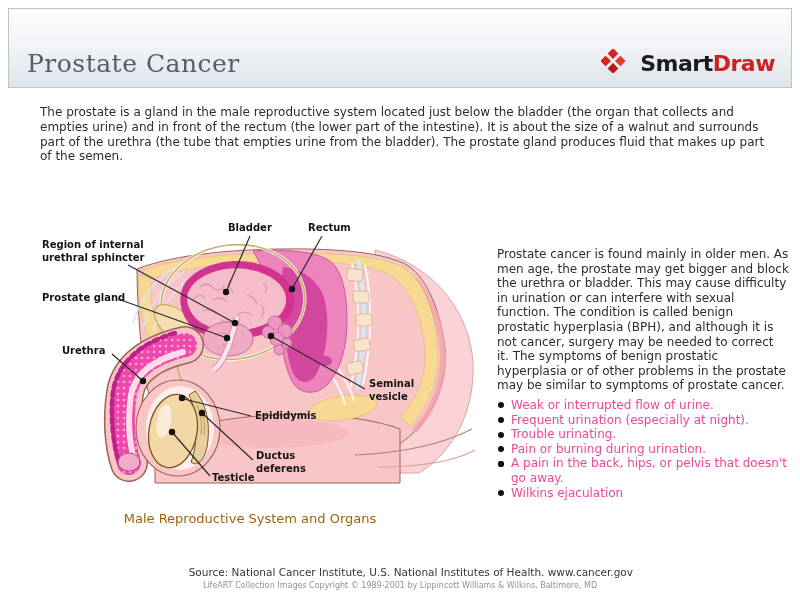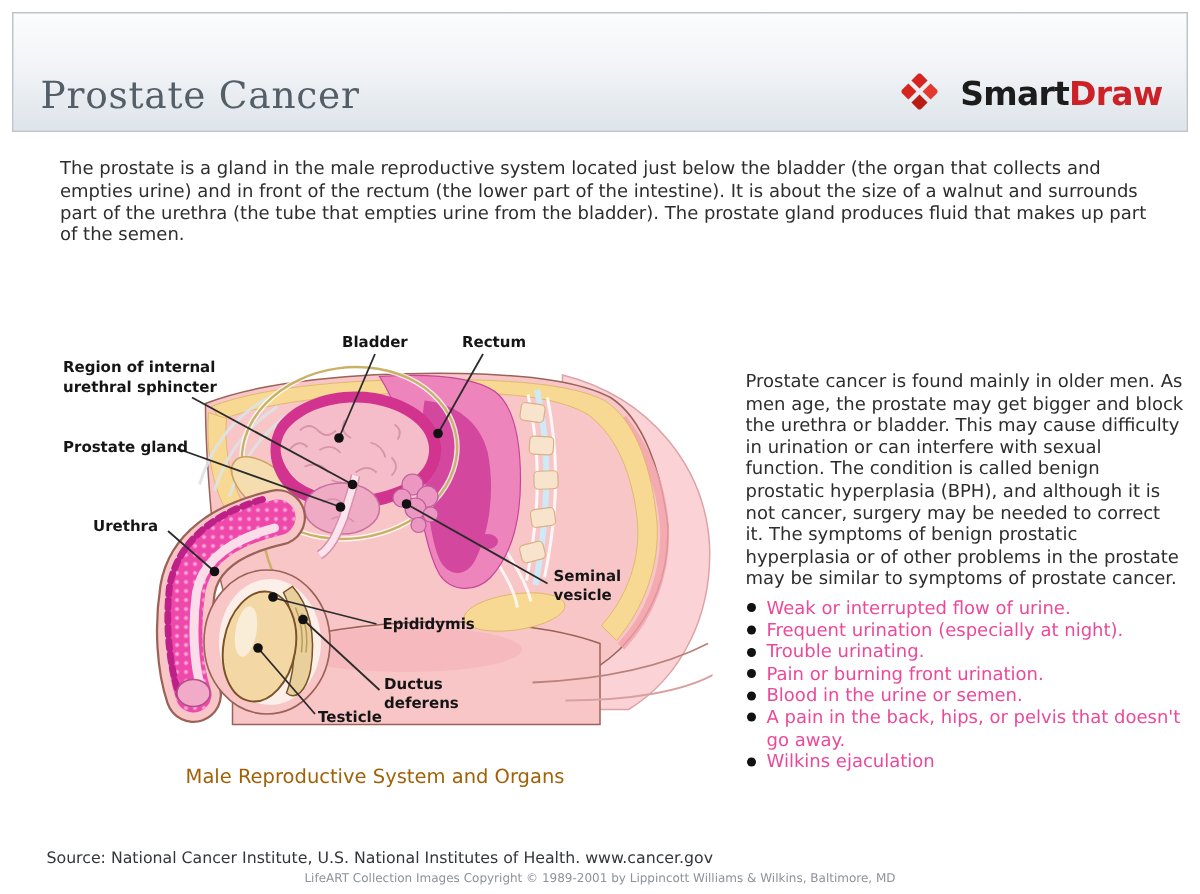--- a/index.html
+++ b/index.html
@@ -24,22 +24,22 @@
   .signs-list li{position:relative;padding-left:14px;font-size:12px;line-height:14.6px;color:#ec4899;}
   .bullet{position:absolute;left:1px;top:4.5px;width:6px;height:6px;border-radius:50%;background:#111;}
   
   .figure{position:absolute;left:25px;top:205px;width:450px;height:330px;}
   .fig-caption{position:absolute;left:50px;top:511px;width:400px;text-align:center;
       font-size:13px;font-weight:normal;color:#a16207;}
   .fig-label{font-family:"DejaVu Sans",sans-serif;font-size:10px;font-weight:bold;fill:#151515;}
   .leader{stroke:#2b2b2b;stroke-width:1.2;fill:none;}
   .mdot{fill:#111;}
   
-  .footer-source{position:absolute;left:0;top:566px;width:633px;text-align:left;
-      font-size:10.5px;color:#33363b;padding-left:31px;}
+  .footer-source{position:absolute;left:0;top:566px;width:633px;text-align:right;
+      font-size:10.5px;color:#33363b;}
   .footer-copy{position:absolute;left:0;top:581px;width:800px;text-align:center;
       font-size:8px;color:#8d929b;}
 </style>
 </head>
 <body>
 
 <div id="page">
 
   <div class="header-bar">
     <div class="page-title">Prostate Cancer</div>
@@ -219,22 +219,22 @@
   </svg>
 
   <div class="fig-caption">Male Reproductive System and Organs</div>
 
   <div class="rightcol">
     <div class="info-par">Prostate cancer is found mainly in older men. As men age, the prostate may get bigger and block the urethra or bladder. This may cause difficulty in urination or can interfere with sexual function. The condition is called benign prostatic hyperplasia (BPH), and although it is not cancer, surgery may be needed to correct it. The symptoms of benign prostatic hyperplasia or of other problems in the prostate may be similar to symptoms of prostate cancer.</div>
     <ul class="signs-list">
       <li><span class="bullet"></span><span>Weak or interrupted flow of urine.</span></li>
       <li><span class="bullet"></span><span>Frequent urination (especially at night).</span></li>
       <li><span class="bullet"></span><span>Trouble urinating.</span></li>
-      <li><span class="bullet"></span><span>Pain or burning front urination.</span></li>
-      <li><span class="bullet"></span><span>Blood in the urine or semen.</span></li>
+      <li><span class="bullet"></span><span>Pain or burning during urination.</span></li>
+      <li><span class="bullet"></span></li>
       <li><span class="bullet"></span><span>A pain in the back, hips, or pelvis that doesn't go away.</span></li>
       <li><span class="bullet"></span><span>Wilkins ejaculation</span></li>
     </ul>
   </div>
 
   <div class="footer-source">Source: National Cancer Institute, U.S. National Institutes of Health.  www.cancer.gov</div>
   <div class="footer-copy">LifeART Collection Images Copyright © 1989-2001 by Lippincott Williams &amp; Wilkins, Baltimore, MD</div>
 
 </div>
 

